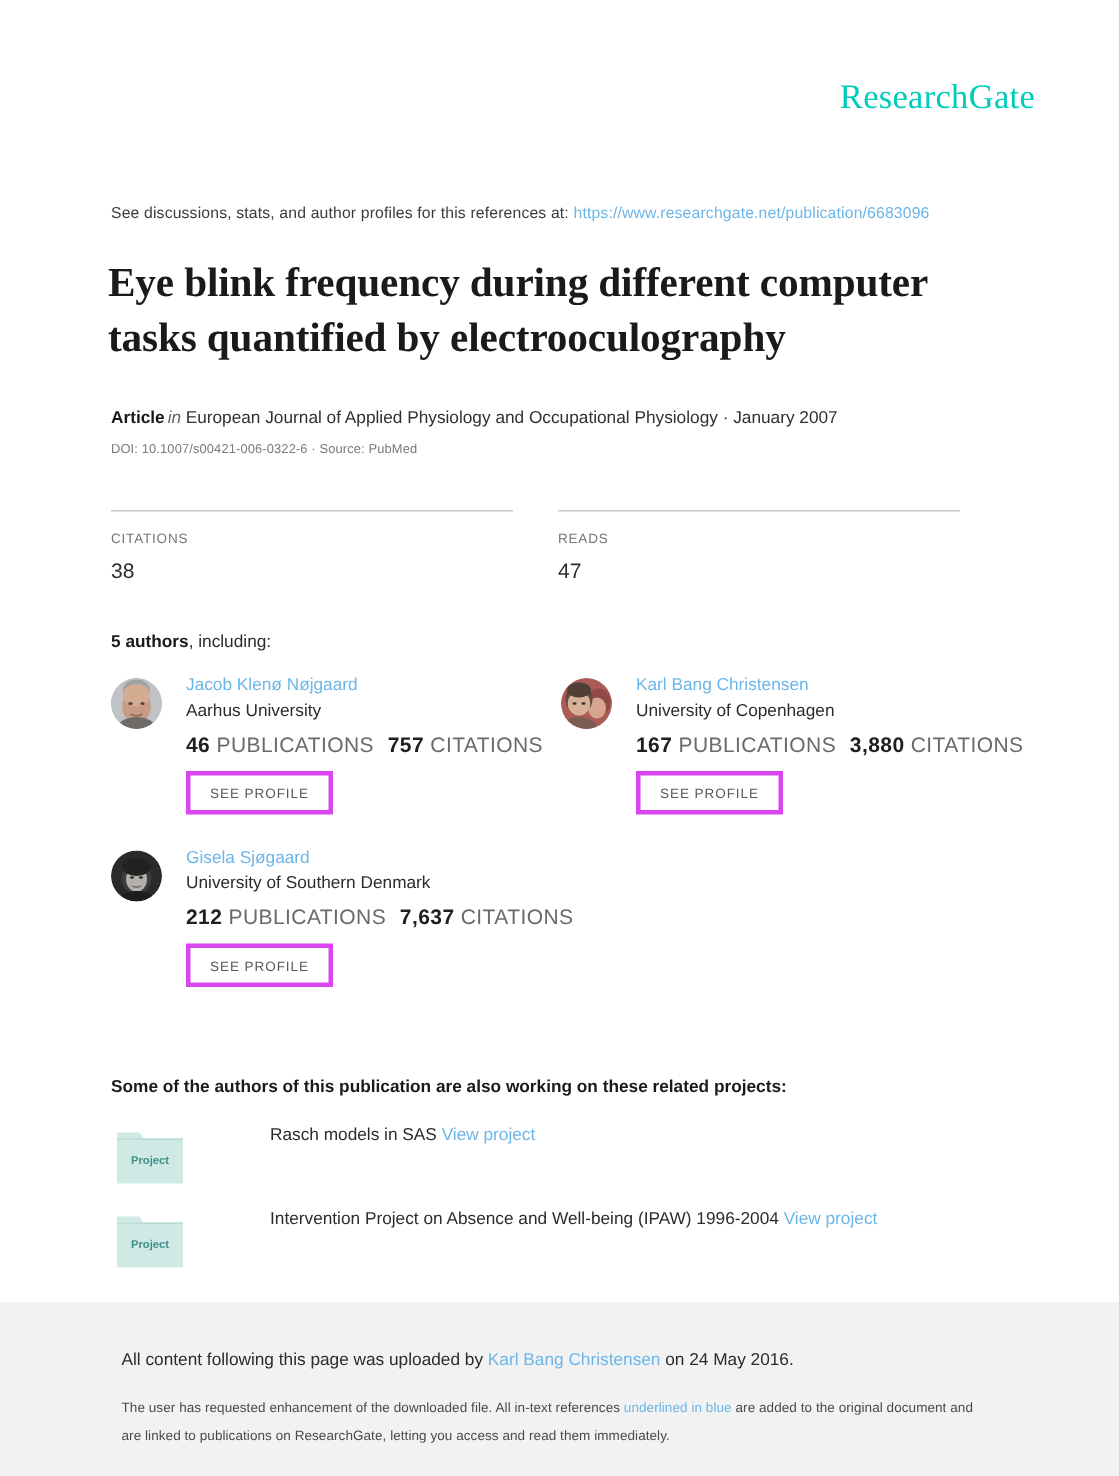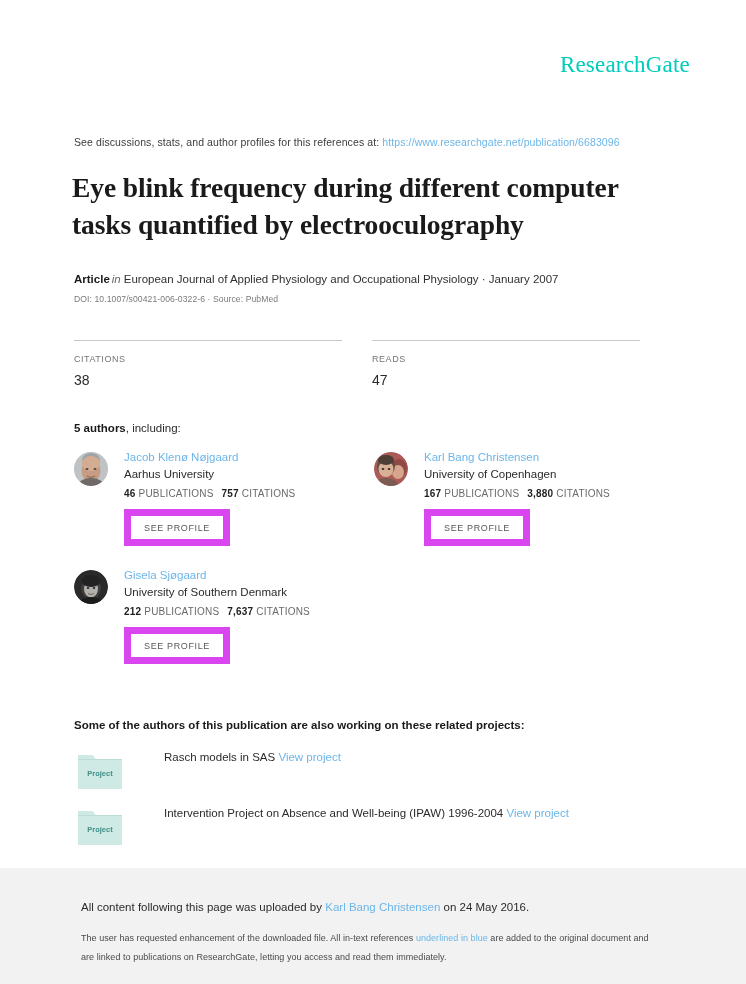--- a/index.html
+++ b/index.html
@@ -152,32 +152,32 @@
     margin-bottom: 5px;
     white-space: nowrap;
   }
   .author-affil {
     font-size: 11.5px;
     color: #2b2b2b;
     margin-bottom: 8px;
     white-space: nowrap;
   }
   .author-stats {
-    font-size: 10px;
+    font-size: 14px;
     color: #6a6a6a;
     margin-bottom: 10px;
     white-space: nowrap;
     letter-spacing: 0.02em;
   }
   .author-stats b { color: #1f1f1f; font-weight: bold; }
   .author-stats .gap { display: inline-block; width: 5px; }
 
   .see-profile {
     display: inline-block;
-    border: 7px solid #d946ef;
+    border: 3px solid #d946ef;
     background: #ffffff;
     color: #585858;
     font-size: 9px;
     letter-spacing: 0.07em;
     padding: 7px 13px 6px 13px;
     white-space: nowrap;
   }
 
   
   .projects-heading {
@@ -201,21 +201,21 @@
     gap: 30px;
   }
   .folder {
     position: relative;
     width: 44px;
     height: 38px;
     flex: 0 0 44px;
   }
   .folder svg { display: block; }
   .project-text {
-    margin-left: 12px;
+    margin-left: 28px;
     font-size: 11.5px;
     color: #2b2b2b;
     white-space: nowrap;
   }
   .project-text .view { color: #6cb6e8; }
 
   
   .footer {
     position: absolute;
     left: 0;

